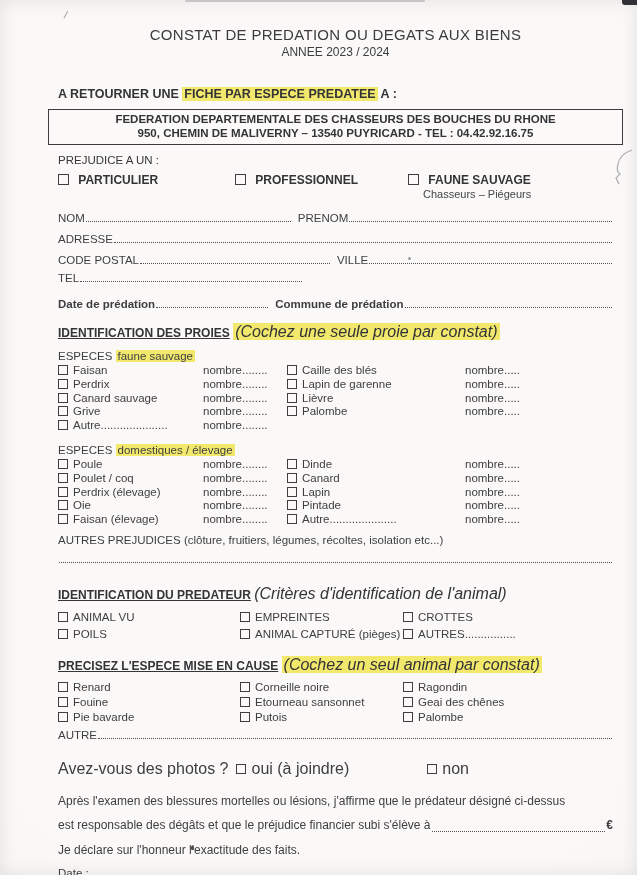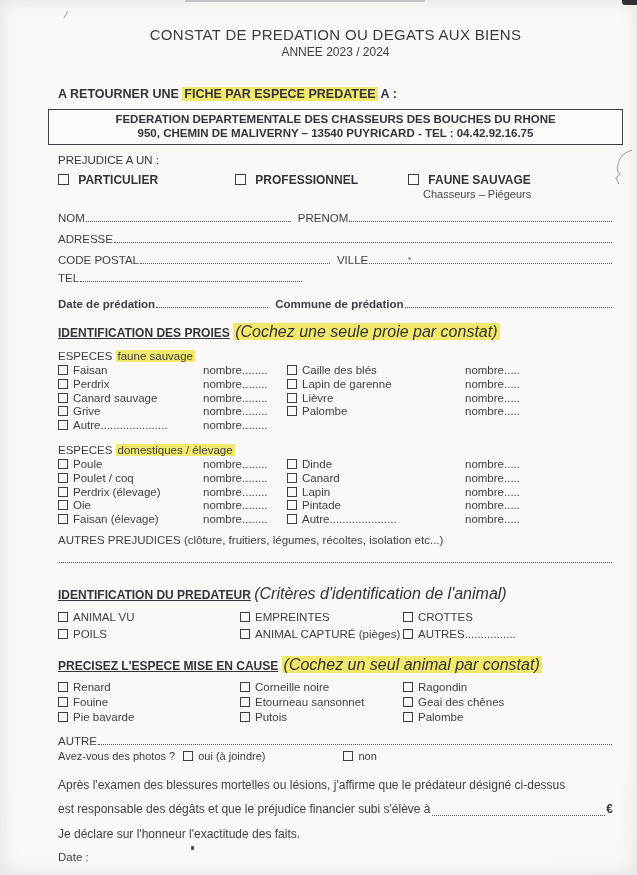--- a/index.html
+++ b/index.html
@@ -37,21 +37,21 @@
   .gap6{margin-left:6px;}
   .sechead{margin-top:13px;font-size:12px;color:#333338;}
   .sechead .ttl{font-weight:bold;text-decoration:underline;}
   .sechead .note{font-weight:normal;font-size:16px;font-style:italic;}
   .esptitle{margin-top:9px;font-size:11.5px;color:#3e3e42;}
   .sprow{display:grid;grid-template-columns:145px 84px 178px 1fr;font-size:11.5px;line-height:13.8px;color:#3e3e42;}
   .c3row{display:grid;grid-template-columns:182px 163px 1fr;font-size:11.5px;line-height:15.2px;color:#3e3e42;}
   .critrow{display:grid;grid-template-columns:182px 163px 1fr;margin-top:2px;font-size:11.5px;line-height:15.5px;}
   .autres-lbl{margin-top:7px;font-size:11.5px;}
   .soloDots{margin-top:15px;}
-  .photos{display:flex;align-items:center;font-size:11px;margin-top:3px;}
+  .photos{display:flex;align-items:center;font-size:16px;margin-top:19px;}
   .decl{margin-top:11px;font-size:12px;line-height:24.5px;color:#3e3e42;}
   .decl-line2{display:flex;align-items:flex-end;}
   .decl-line2 .dotfill{margin-bottom:6px;}
   .datesig{font-size:11.5px;color:#3e3e42;}
   .date-lbl{margin-top:5px;}
   .sig-lbl{margin-top:11px;}
   
   .artifact{position:absolute;pointer-events:none;}
   .a-corner{top:0;right:0;width:15px;height:5px;background:#303036;border-bottom-left-radius:3px;}
   .a-topsmudge{top:0;left:185px;width:240px;height:2px;background:rgba(90,90,100,.28);border-radius:2px;}
@@ -243,21 +243,21 @@
         <span><span class="cb small"></span><span>Etourneau sansonnet</span></span>
         <span><span class="cb small"></span><span>Geai des chênes</span></span>
       </div>
       <div class="c3row">
         <span><span class="cb small"></span><span>Pie bavarde</span></span>
         <span><span class="cb small"></span><span>Putois</span></span>
         <span><span class="cb small"></span><span>Palombe</span></span>
       </div>
     </div>
 
-    <div class="fline" style="margin-top:9px;">
+    <div class="fline" style="margin-top:3px;">
       <span class="lab">AUTRE</span>
       <span class="dotfill"></span>
     </div>
 
     <div class="photos">
       <span>Avez-vous des photos ?</span>
       <span class="cb small" style="margin-left:8px;"></span>
       <span>oui (à joindre)</span>
       <span class="cb small" style="margin-left:78px;"></span>
       <span>non</span>

